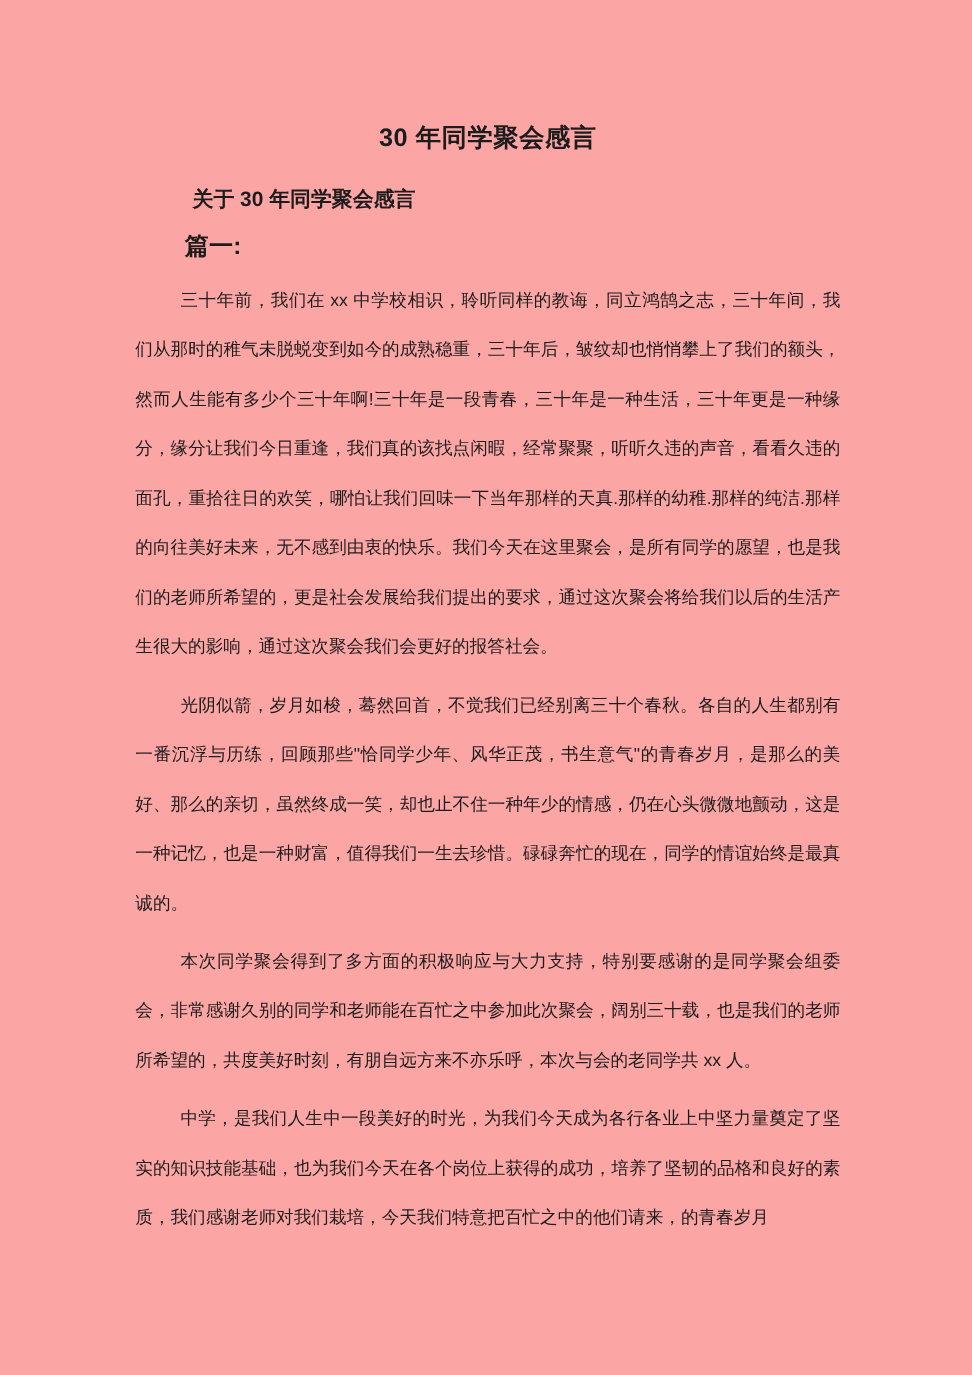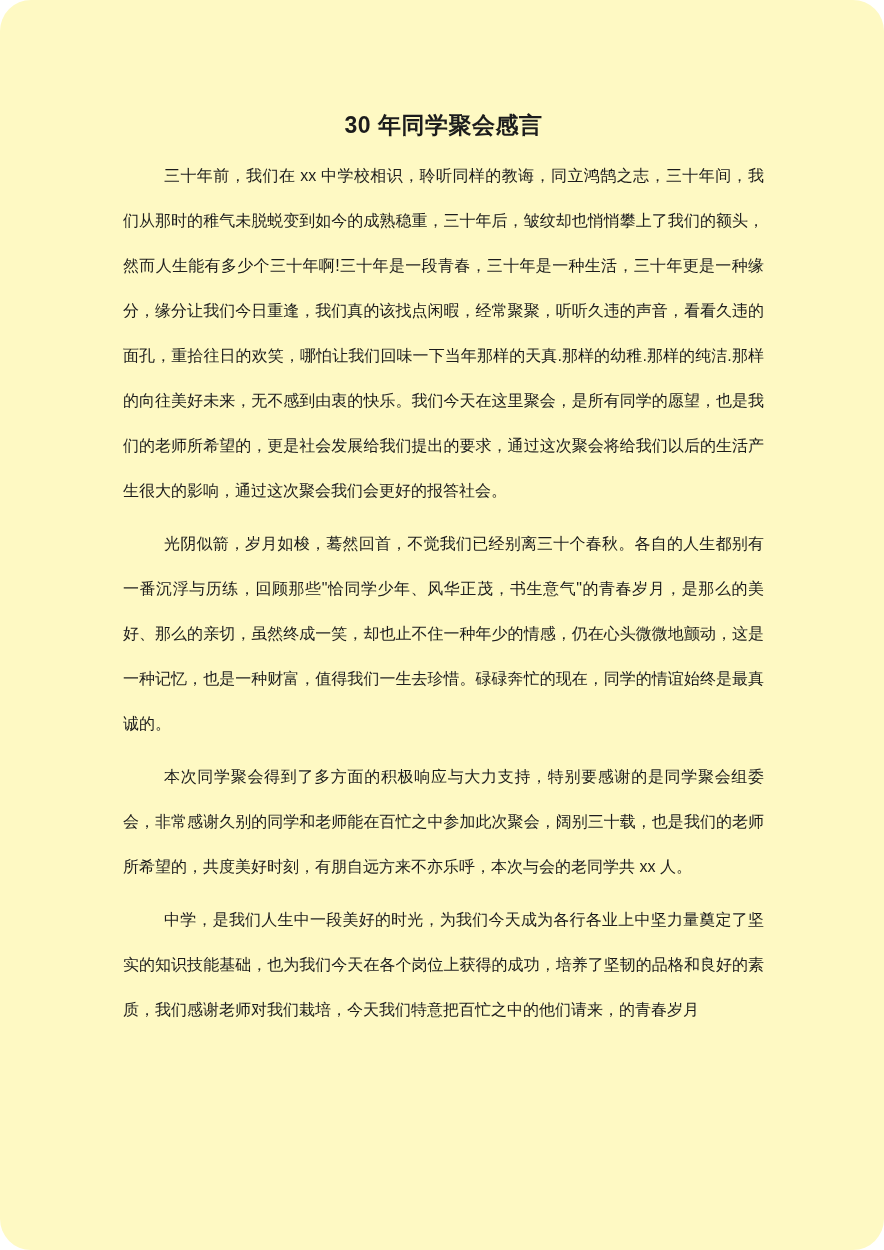--- a/index.html
+++ b/index.html
@@ -47,24 +47,26 @@
     line-height: 45px;
     text-align: justify;
     text-indent: 41px;
     margin: 0 0 8px 0;
     word-break: break-all;
   }
 </style>
 </head>
 <body style="background: rgb(255, 255, 255);">
 
-<div class="page" style="color: rgb(28, 28, 28); background: #fef9c3; border-radius: 31px;">
+<div class="page" style="color: rgb(28, 28, 28); background: #fca5a5;">
   <h1 class="doc-title">30 年同学聚会感言</h1>
 
+  <h2 class="doc-subtitle">关于 30 年同学聚会感言</h2>
 
+  <div class="section-label">篇一:</div>
 
   <div class="doc-body">
       <p class="para">三十年前，我们在 xx 中学校相识，聆听同样的教诲，同立鸿鹄之志，三十年间，我们从那时的稚气未脱蜕变到如今的成熟稳重，三十年后，皱纹却也悄悄攀上了我们的额头，然而人生能有多少个三十年啊!三十年是一段青春，三十年是一种生活，三十年更是一种缘分，缘分让我们今日重逢，我们真的该找点闲暇，经常聚聚，听听久违的声音，看看久违的面孔，重拾往日的欢笑，哪怕让我们回味一下当年那样的天真.那样的幼稚.那样的纯洁.那样的向往美好未来，无不感到由衷的快乐。我们今天在这里聚会，是所有同学的愿望，也是我们的老师所希望的，更是社会发展给我们提出的要求，通过这次聚会将给我们以后的生活产生很大的影响，通过这次聚会我们会更好的报答社会。</p>
       <p class="para">光阴似箭，岁月如梭，蓦然回首，不觉我们已经别离三十个春秋。各自的人生都别有一番沉浮与历练，回顾那些"恰同学少年、风华正茂，书生意气"的青春岁月，是那么的美好、那么的亲切，虽然终成一笑，却也止不住一种年少的情感，仍在心头微微地颤动，这是一种记忆，也是一种财富，值得我们一生去珍惜。碌碌奔忙的现在，同学的情谊始终是最真诚的。</p>
       <p class="para">本次同学聚会得到了多方面的积极响应与大力支持，特别要感谢的是同学聚会组委会，非常感谢久别的同学和老师能在百忙之中参加此次聚会，阔别三十载，也是我们的老师所希望的，共度美好时刻，有朋自远方来不亦乐呼，本次与会的老同学共 xx 人。</p>
       <p class="para">中学，是我们人生中一段美好的时光，为我们今天成为各行各业上中坚力量奠定了坚实的知识技能基础，也为我们今天在各个岗位上获得的成功，培养了坚韧的品格和良好的素质，我们感谢老师对我们栽培，今天我们特意把百忙之中的他们请来，的青春岁月</p>
     </div>
 </div>
 
 </body></html>

